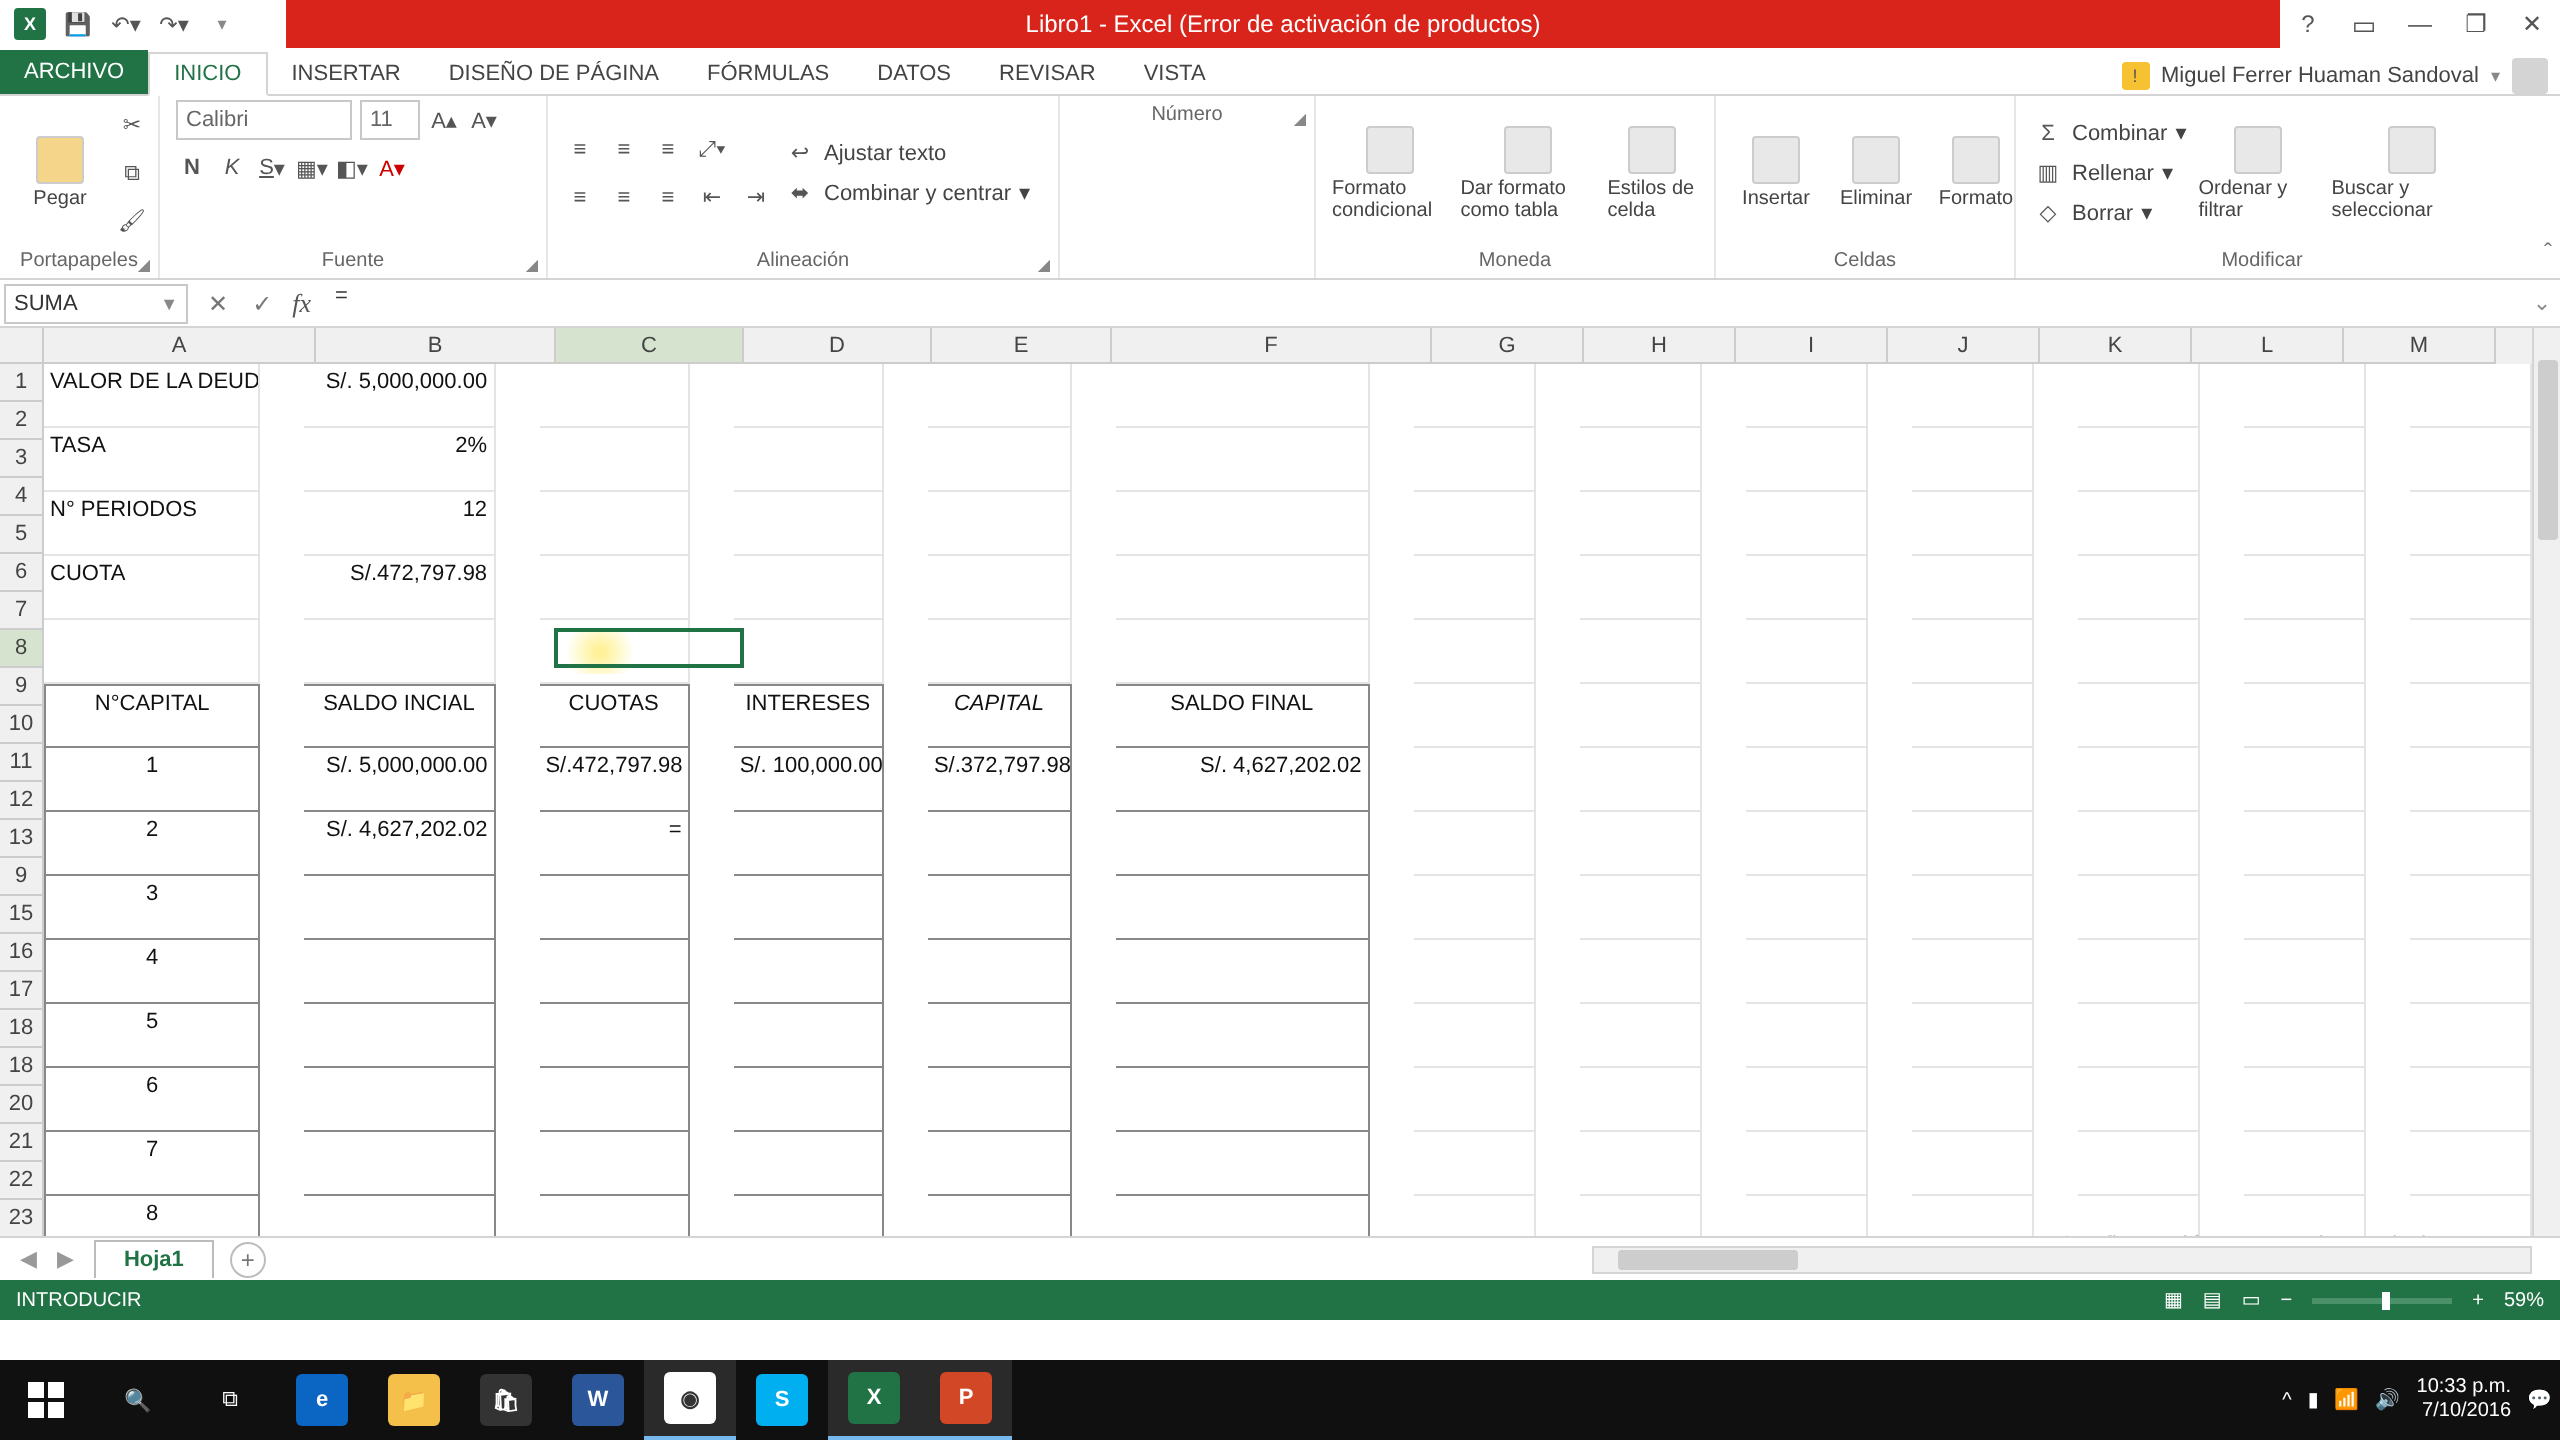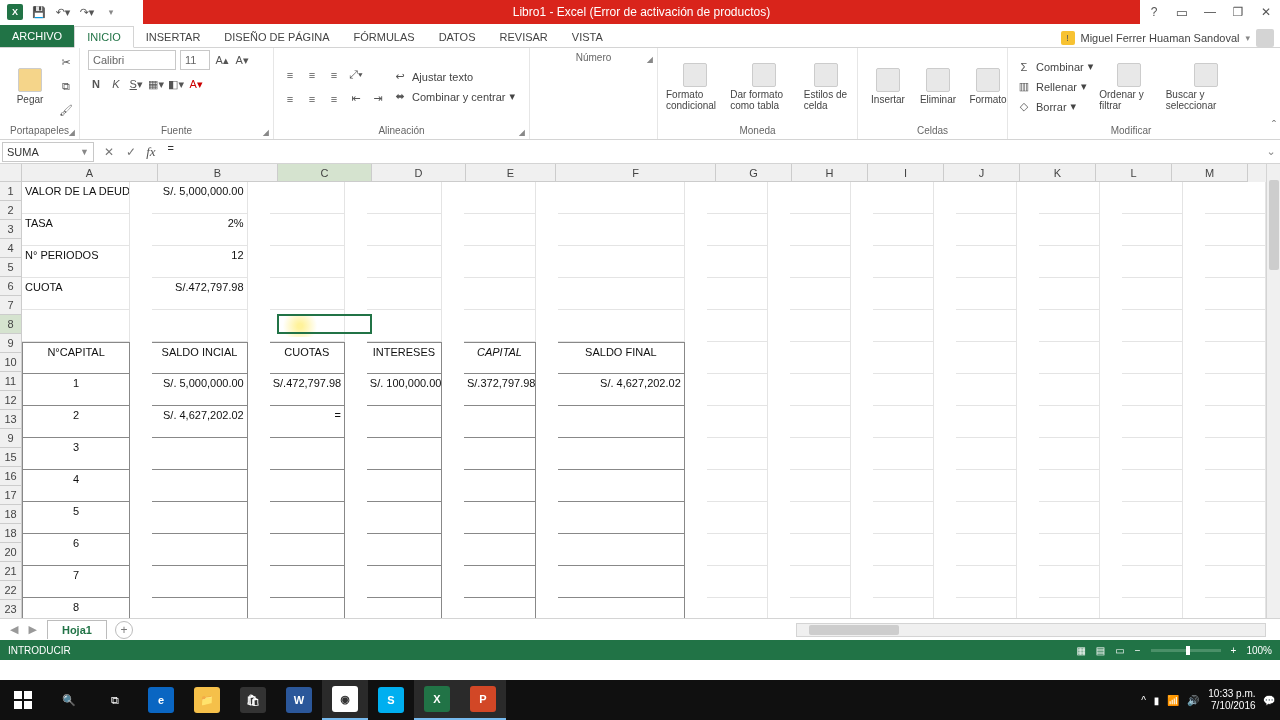--- a/index.html
+++ b/index.html
@@ -700,21 +700,21 @@
 
 <div class="statusbar">
   <span>INTRODUCIR</span>
   <div class="views">
     <span>▦</span>
     <span>▤</span>
     <span>▭</span>
     <span>−</span>
     <div class="zoomslider"></div>
     <span>+</span>
-    <span>100%</span>
+    <span>59%</span>
   </div>
 </div>
 
 <div class="taskbar">
   <div class="tb">
       <div style="width:18px;height:18px;display:grid;grid-template:1fr 1fr/1fr 1fr;gap:2px;">
         <div style="background:#fff"></div>
         <div style="background:#fff"></div>
         <div style="background:#fff"></div>
         <div style="background:#fff"></div>

